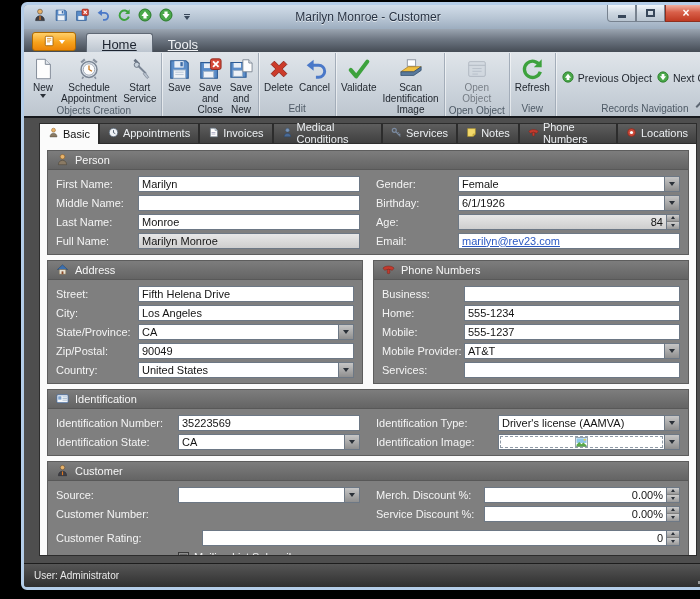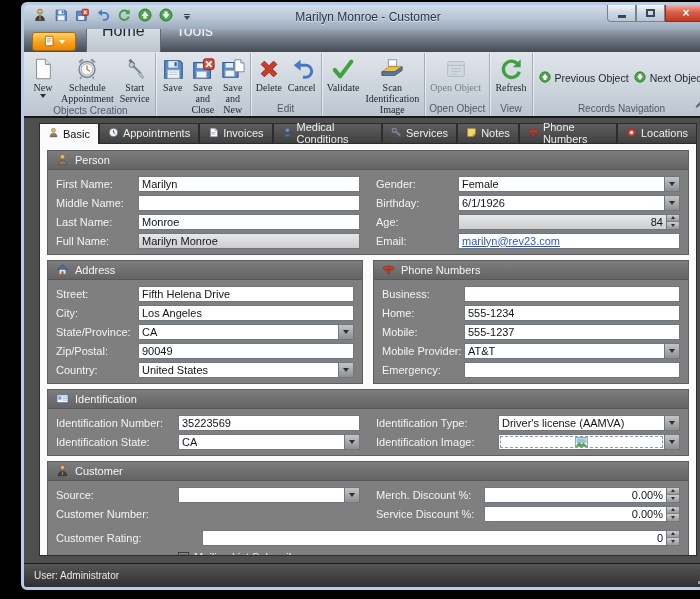--- a/index.html
+++ b/index.html
@@ -23,31 +23,31 @@
   .wbtn.close{ width:42px; border-radius:0 0 4px 0; border-color:#8e2f1f;
     background:linear-gradient(#f0b0a0,#d9604a 45%,#c03a22); color:#fff; font-size:12px; font-weight:bold; }
   .glyph-min{ width:8px; height:3px; background:#38475a; margin-top:6px; }
   .glyph-max{ width:9px; height:8px; border:2px solid #38475a; }
 
   
   .tabrow{ height:23px; flex:none; background:linear-gradient(#9ba5b1,#6e7783 45%,#454c55);
     display:flex; align-items:flex-end; padding-left:8px; }
   .appbtn{ width:44px; height:19px; margin:0 10px 1px 0; border-radius:3px; border:1px solid #b06b00;
     background:linear-gradient(#ffd06a,#f7a21c 55%,#ec8508); display:flex; align-items:center; justify-content:center; gap:3px; }
-  .rtab{ padding:3px 15px 12px; font-size:16px; color:#f0f2f5; }
+  .rtab{ padding:3px 15px 0; font-size:13px; color:#f0f2f5;text-decoration:underline; }
   .rtab.active{ color:#1d2430; background:linear-gradient(#e3e7ec,#bcc5cf); border:1px solid #5f6874; border-bottom:none;
     border-radius:3px 3px 0 0; }
 
   
   .ribbon{ height:64px; flex:none; background:linear-gradient(#e0e5ea,#cbd3db 60%,#bdc6cf);
     display:flex; position:relative; padding:1px 2px 0 2px; overflow:hidden; }
   .rgroup{ display:flex; flex-direction:column; border-right:1px solid #a3adb9; box-shadow:1px 0 0 rgba(255,255,255,.55); padding:1px 2px 0; }
   .rbtns{ flex:1; display:flex; align-items:stretch; }
   .rbtn{ display:flex; flex-direction:column; align-items:center; justify-content:flex-start;
-    padding:2px 3px 0; border-radius:2px;font-family:Liberation Serif, serif; }
+    padding:2px 3px 0; border-radius:2px; }
   .ricon{ height:26px; display:flex; align-items:center; justify-content:center; flex:none; }
   .rlabel{ font-size:10px; line-height:11px; color:#1e242c; text-align:center; max-width:62px; }
   .rlabel.w{ max-width:78px; }
   .tri-d{ width:0; height:0; border-left:3px solid transparent; border-right:3px solid transparent; border-top:4px solid #2a3038; }
   .tri-u{ width:0; height:0; border-left:3px solid transparent; border-right:3px solid transparent; border-bottom:4px solid #2a3038; }
   .mini-arrow{ margin-top:1px; }
   .rcap{ flex:none; text-align:center; font-size:10px; color:#4e5a66; padding:1px 2px 2px; white-space:nowrap; }
   .navgroup{ justify-content:center; gap:5px; display:flex; flex-direction:row; flex:1; padding:2px 4px; }
   .navbtn{ display:flex; align-items:center; gap:4px; font-size:10.5px; color:#1e242c; white-space:nowrap; }
   .disabled{ opacity:.5; }
@@ -608,21 +608,21 @@
             <div class="frow">
                 <span class="flbl">Mobile Provider:</span>
                 <span class="fin">
                   <span class="fintext">AT&amp;T</span>
                   <span class="ddbtn">
                     <span class="tri-d"></span>
                   </span>
                 </span>
               </div>
             <div class="frow">
-                <span class="flbl">Emergency:</span>
+                <span class="flbl">Services:</span>
                 <span class="fin">
                   <span class="fintext"></span>
                 </span>
               </div>
           </div>
         </div>
       </div>
 
       <div class="section">
         <div class="sec-head">

